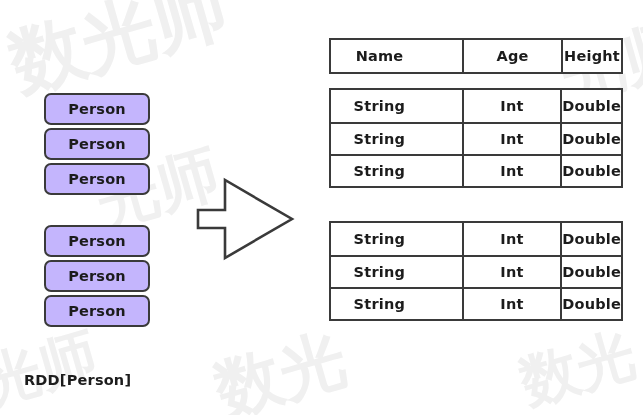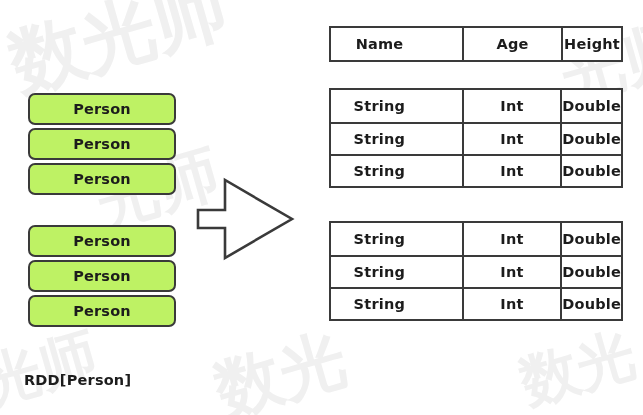--- a/index.html
+++ b/index.html
@@ -41,27 +41,27 @@
   .wm6 { left: -18px; top: 330px;  font-size: 58px; transform: rotate(-16deg); }
 
   
   .rdd-group {
     position: absolute;
     left: 28px;
     z-index: 2;
   }
   .person-box {
     position: absolute;
-    left: 0;
-    width: 148px;
+    left: 16px;
+    width: 106px;
     height: 32px;
     box-sizing: border-box;
     border: 2.5px solid #3a3a3a;
     border-radius: 7px;
-    background: #bef264;
+    background: #c4b5fd;
     display: flex;
     align-items: center;
     justify-content: center;
   }
   .person-box span {
     font-size: 14.5px;
     font-weight: 700;
     color: #1c1c1c;
     letter-spacing: 0.2px;
   }
@@ -152,21 +152,21 @@
     </div>
     <div class="person-box" style="top:295px">
       <span>Person</span>
     </div>
   </div>
 
   <svg id="arrow" width="104" height="92" viewBox="0 0 104 92">
     <polygon points="5,38 32,38 32,8 99,47 32,86 32,56 5,56" fill="#ffffff" stroke="#3a3a3a" stroke-width="2.6" stroke-linejoin="miter"></polygon>
   </svg>
 
-  <div class="df-block" id="df-header" style="top:26px">
+  <div class="df-block" id="df-header" style="top:38px">
     <div class="df-row">
       <div class="df-cell c0">Name</div>
       <div class="df-cell c1">Age</div>
       <div class="df-cell c2">Height</div>
     </div>
   </div>
 
   <div class="df-block" id="df-group-1" style="top:88px">
     <div class="df-row">
       <div class="df-cell c0">String</div>

